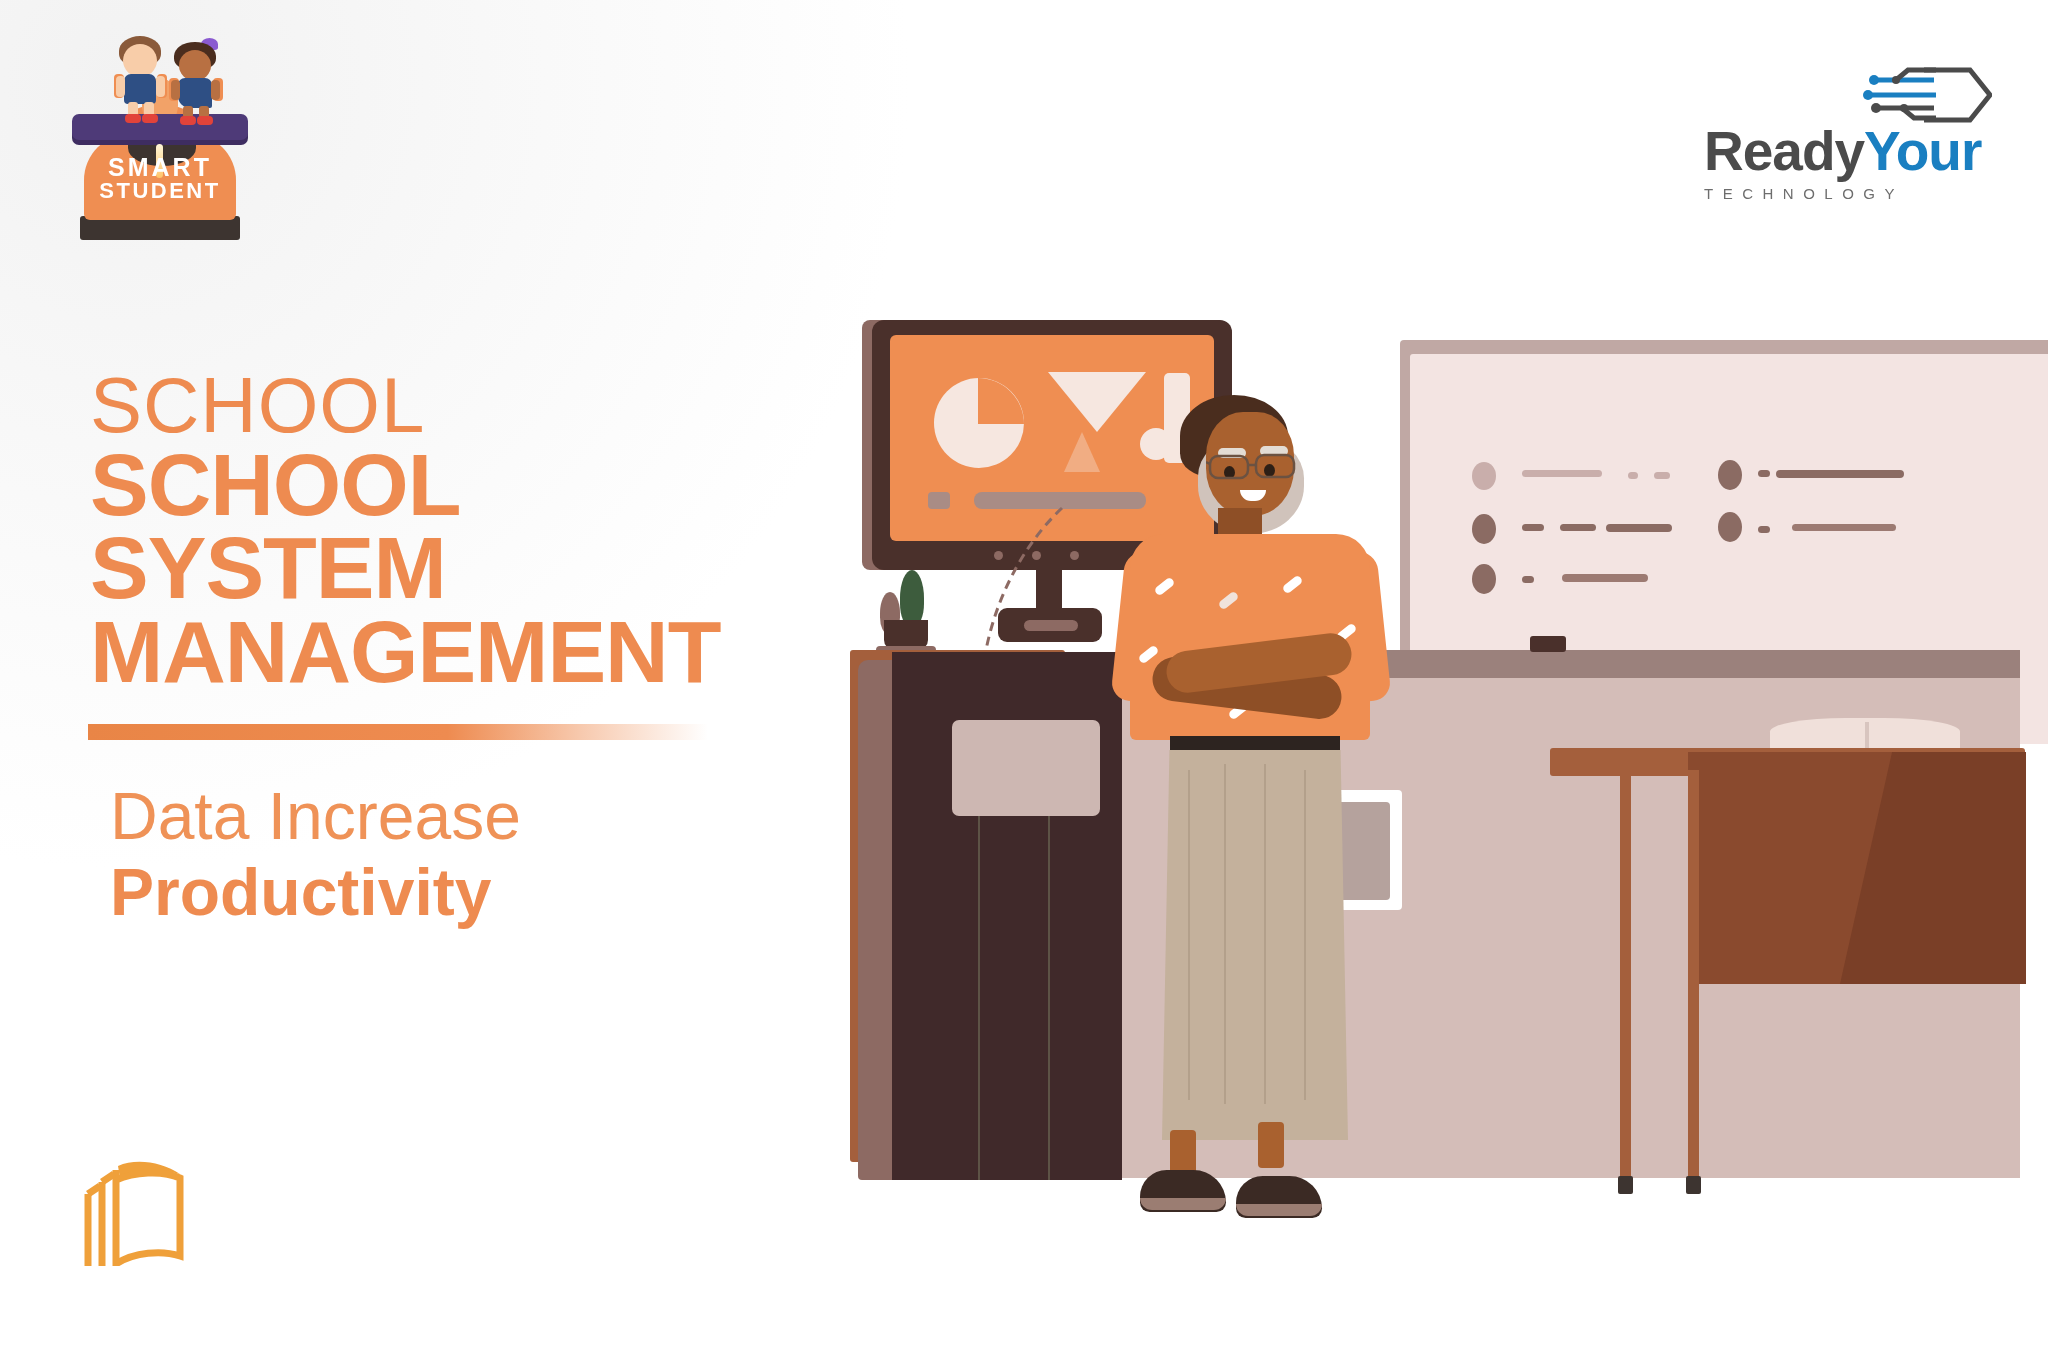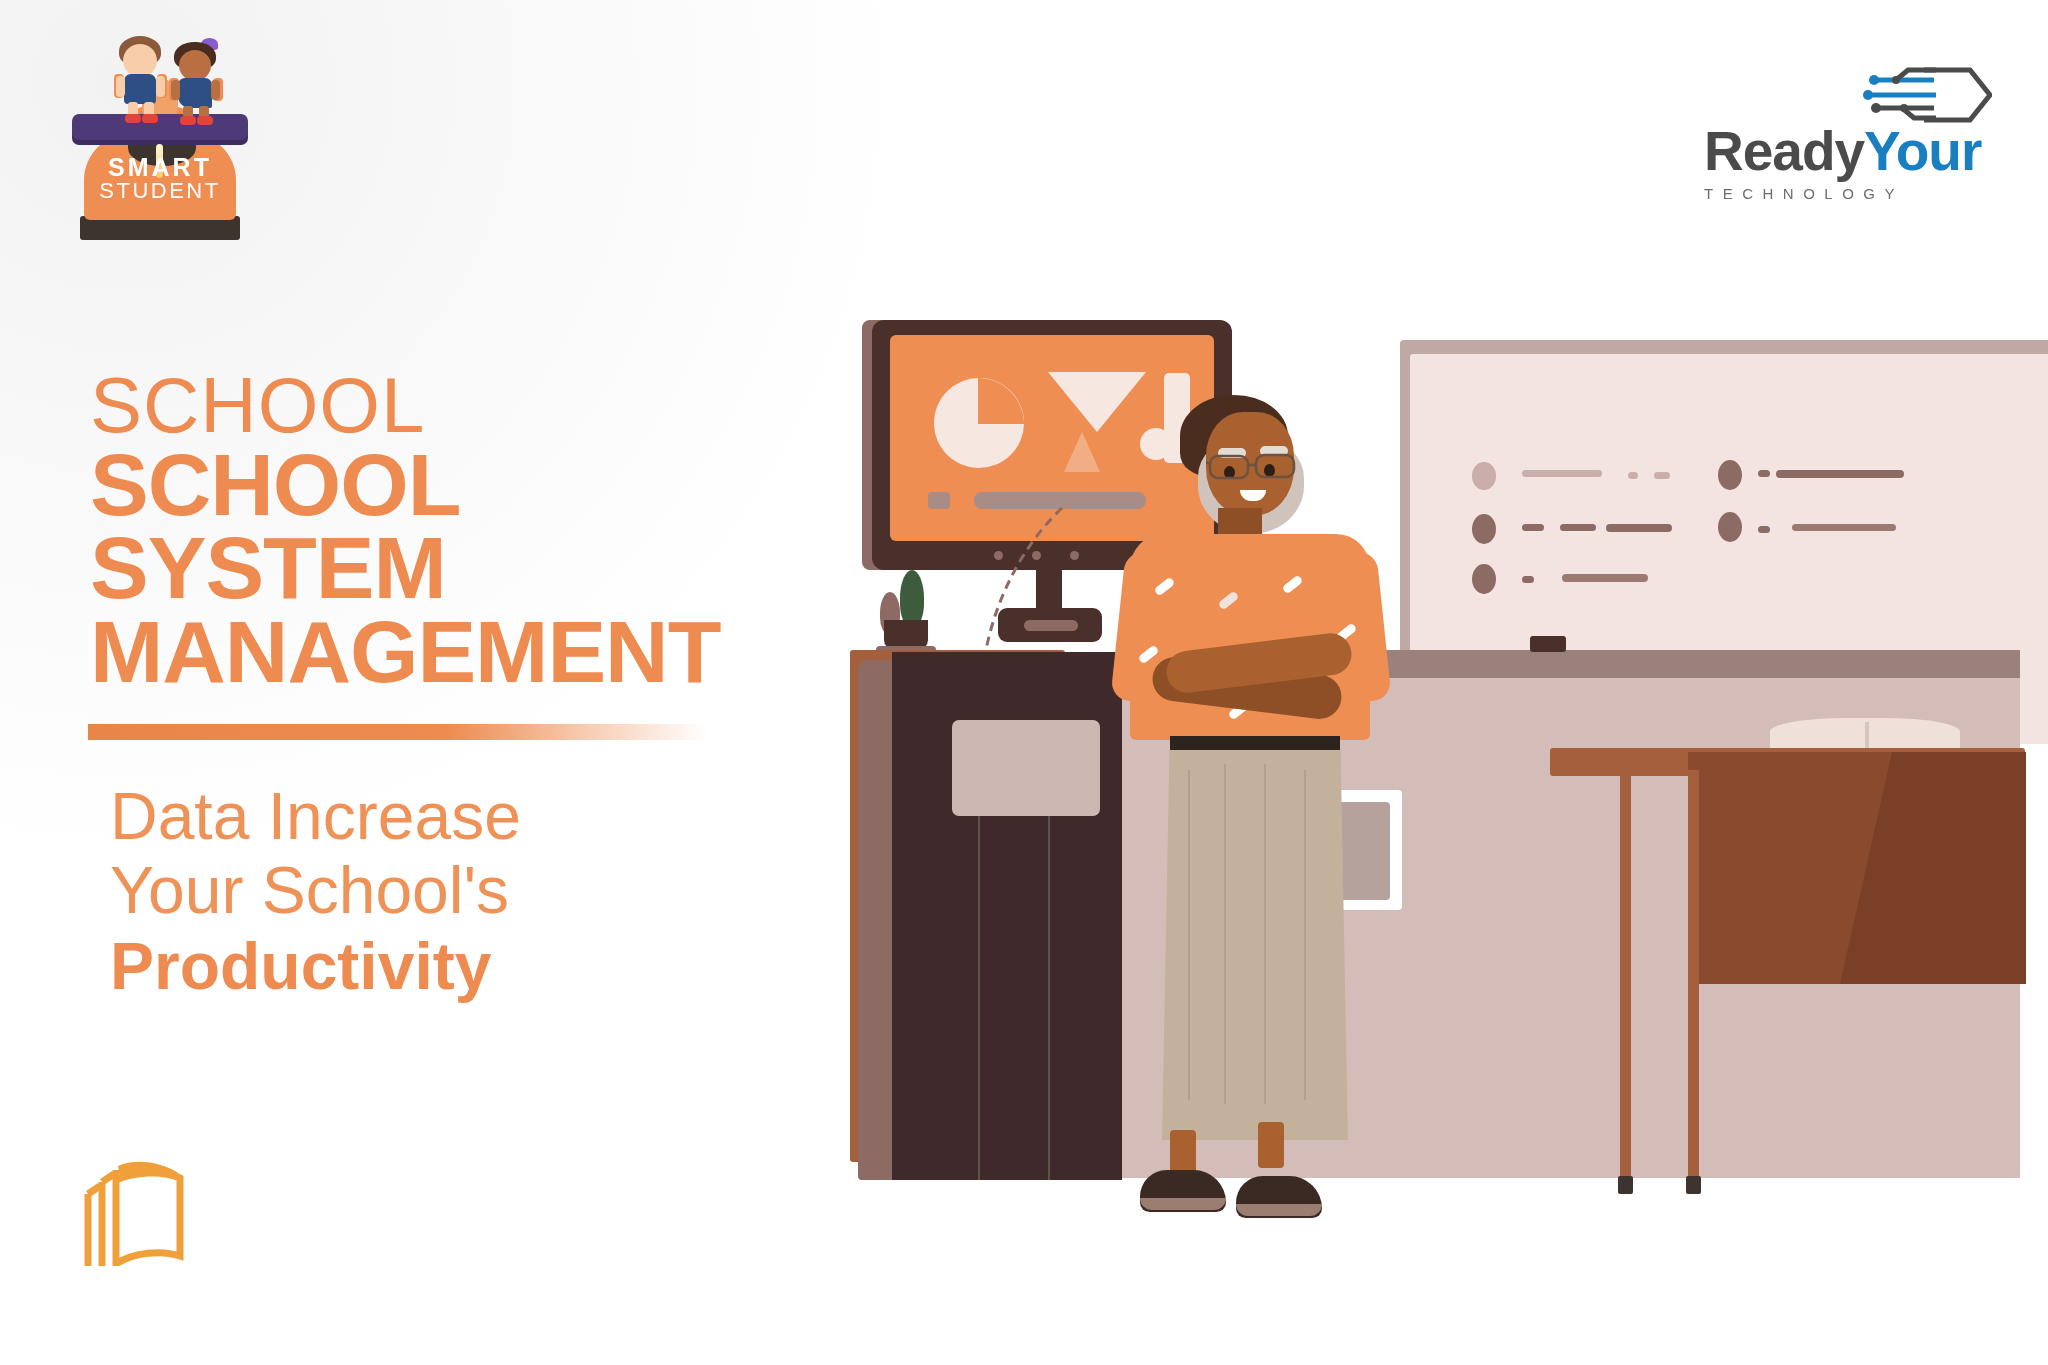--- a/index.html
+++ b/index.html
@@ -35,21 +35,21 @@
   }
   .sl-flameline{
     position:absolute; left:96px; top:126px; width:7px; height:34px;
     background:linear-gradient(#fff7d8,#ffc46a); border-radius:4px; z-index:4;
   }
   .sl-text{
     position:absolute; left:24px; bottom:46px; width:152px; text-align:center;
     color:#ffffff; z-index:5; letter-spacing:3px; line-height:1.0;
   }
   .sl-text .l1{ font-size:25px; font-weight:bold; display:block; }
-  .sl-text .l2{ font-size:22px; font-weight:normal; display:block; letter-spacing:2.5px;}
+  .sl-text .l2{ font-size:22px; font-weight:bold; display:block; letter-spacing:2.5px;}
   .sl-base{
     position:absolute; left:20px; bottom:8px; width:160px; height:24px;
     background:#3d3430; border-radius:3px;
   }
   .sl-nozzle{
     position:absolute; left:68px; top:112px; width:68px; height:36px;
     background:#3d3430; border-radius:0 0 50% 50%; z-index:3;
   }
   .sl-board{
     position:absolute; left:12px; top:96px; width:176px; height:26px;
@@ -311,21 +311,20 @@
   <div class="h-using">SCHOOL</div>
   <div class="h-big">SCHOOL</div>
   <div class="h-big">SYSTEM</div>
   <div class="h-big">MANAGEMENT</div>
 </div>
 
 <div class="divider"></div>
 
 <div class="subline">
   <div class="s-light">Data Increase</div>
-  <div class="s-light">Your School's</div>
   <div class="s-bold">Productivity</div>
 </div>
 
 <svg class="book-icon" viewBox="0 0 130 126">
   <path d="M60 26 C78 18 104 22 122 34 C104 30 80 30 62 38 Z" fill="#efa03a"></path>
   <path d="M58 30 L58 124 C76 112 104 110 122 116 L122 38 C104 30 76 32 58 40 Z" fill="none" stroke="#efa03a" stroke-width="7"></path>
   <path d="M44 42 L44 126" fill="none" stroke="#efa03a" stroke-width="7"></path>
   <path d="M30 54 L30 126" fill="none" stroke="#efa03a" stroke-width="7"></path>
   <path d="M44 42 L56 34" fill="none" stroke="#efa03a" stroke-width="7"></path>
   <path d="M30 54 L42 46" fill="none" stroke="#efa03a" stroke-width="7"></path>

